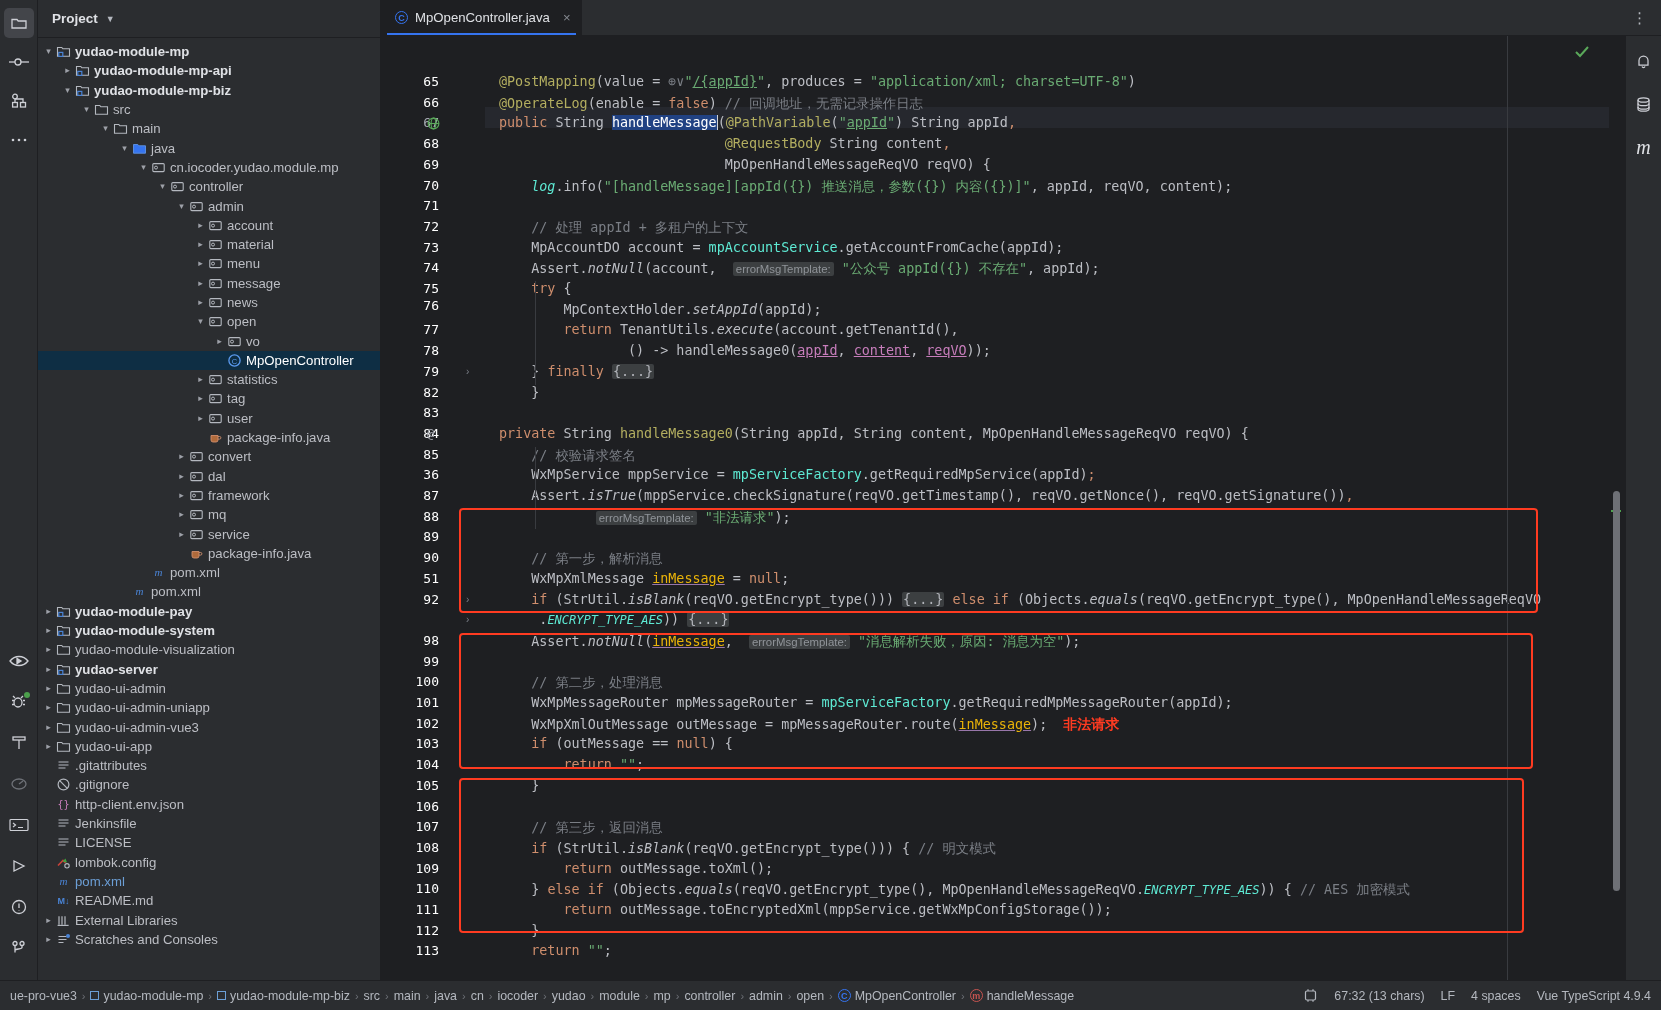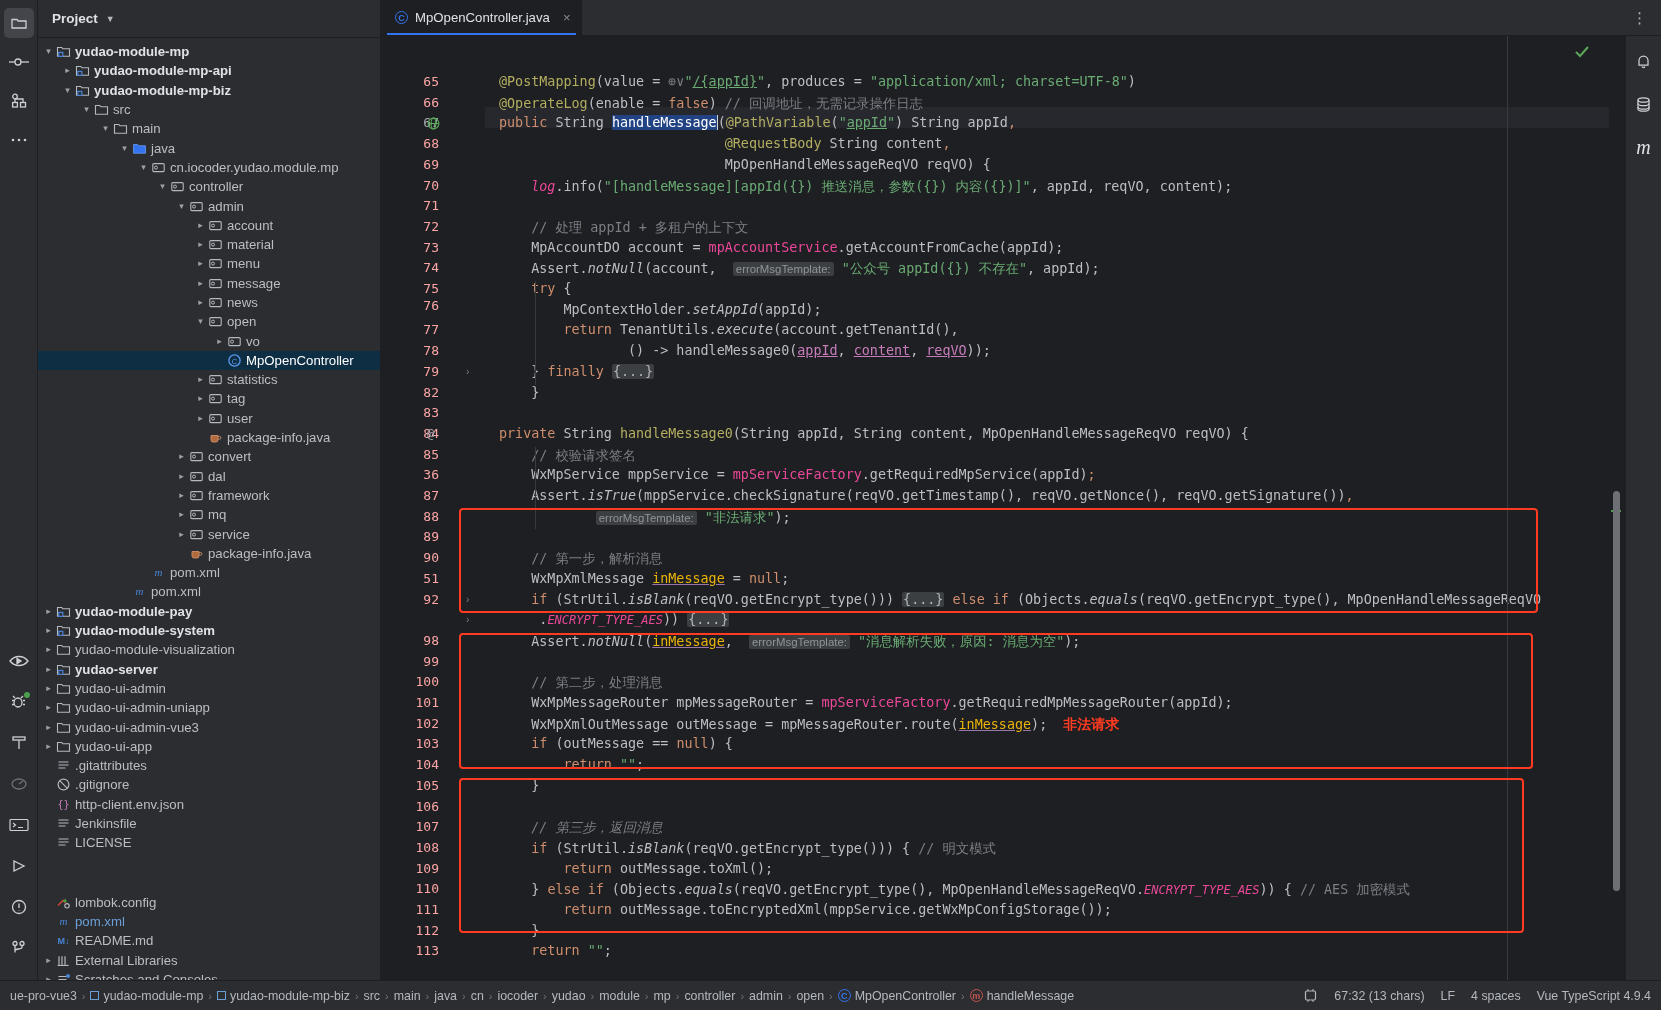--- a/index.html
+++ b/index.html
@@ -66,36 +66,36 @@
   #codewrap { flex: 1; display: flex; min-height: 0; position: relative; background: #1e1f22; }
   #gutter { flex: 0 0 72px; background: #1e1f22; position: relative; }
   #marks  { flex: 0 0 32px; background: #1e1f22; position: relative; }
   #code   { flex: 1; position: relative; overflow: hidden; background: #1e1f22; }
   #scrollzone { flex: 0 0 16px; background: #1e1f22; position: relative; }
   #rpanel { flex: 0 0 36px; background: #2b2d30; border-left: 1px solid #1e1f22;
             display: flex; flex-direction: column; align-items: center; padding-top: 12px; }
   .rp-icon { width: 26px; height: 26px; margin-bottom: 17px; display: flex; align-items: center;
              justify-content: center; color: #ced0d6; }
 
-  .ln { position: absolute; right: 14px; color: #fca5a5; font-size: 13px;
+  .ln { position: absolute; right: 14px; color: #ffffff; font-size: 13px;
         font-family: "DejaVu Sans Mono", monospace; text-align: right; }
   .ln.cur { color: #a7abb3; }
   .gicon { position: absolute; left: 46px; font-size: 11px; }
   .fold { position: absolute; left: 13px; color: #7a7e87; font-size: 10px; }
 
   .cl {
     position: absolute; left: 0; white-space: pre;
     font-family: "DejaVu Sans Mono", monospace; font-size: 13.4px;
     color: #bcbec4; letter-spacing: 0px;
   }
   .kw   { color: #cf8e6d; }
   .str  { color: #6aab73; }
   .cmt  { color: #7a7e85; }
   .ann  { color: #b3ae60; }
-  .fld  { color: #ec4899; }
+  .fld  { color: #5eead4; }
   .ital { font-style: italic; }
   .param{ color: #eab308; text-decoration: underline; text-decoration-color: #9876aa; }
   .purp { color: #c77dbb; text-decoration: underline; }
   .inl  { background: #3c3f41; color: #909499; font-size: 11.4px;
           font-family: "Liberation Sans", sans-serif; padding: 1px 3px; border-radius: 2px; }
   .fldph{ background: #3c3f41; color: #b2b4ba; border-radius: 2px; padding: 0 1px; }
   .sel-tok { background: #214283; color: #ffffff; }
   .url  { color: #6aab73; text-decoration: underline; }
   .redtxt { color: #ff3b21; font-weight: bold; font-family: "Liberation Sans", sans-serif; font-size: 14px;}
 
@@ -620,21 +620,21 @@
           </div>
           <div class="tnode" style="padding-left: 4px;">
             <span class="arrow none"></span>
             <span class="ticon">
               <svg width="15" height="15" viewBox="0 0 15 15">
                 <path d="M2.5 4h10M2.5 7h10M2.5 10h7" stroke="#b4b8bf" stroke-width="1.2"></path>
               </svg>
             </span>
             <span class="tlabel">LICENSE</span>
           </div>
-          <div class="tnode" style="padding-left: 4px; margin-top: 40px;">
+          <div class="tnode" style="padding-left: 4px;">
             <span class="arrow none"></span>
             <span class="ticon">
               <svg width="15" height="15" viewBox="0 0 15 15">
                 <path d="M2 10.5l5-5 2.5 2.5" fill="none" stroke="#c9433a" stroke-width="1.6"></path>
                 <path d="M6.5 6.5l3-3 1.5 4z" fill="#3fa33f"></path>
                 <circle cx="11" cy="10.8" r="2.2" fill="none" stroke="#b4b8bf" stroke-width="1.1"></circle>
               </svg>
             </span>
             <span class="tlabel">lombok.config</span>
           </div>
@@ -781,21 +781,21 @@
             <div class="cl" style="top: 576.2px; left: 14px;">     .<span class="fld" style="font-style:italic;font-size:12px;">ENCRYPT_TYPE_AES</span>)) <span class="fldph">{...}</span></div>
             <div class="cl" style="top: 596.9px; left: 14px;">    Assert.<span class="ital">notNull</span>(<span class="param">inMessage</span>,&nbsp; <span class="inl">errorMsgTemplate:</span> <span class="str">"消息解析失败，原因: 消息为空"</span>);</div>
             <div class="cl" style="top: 617.6px; left: 14px;"></div>
             <div class="cl" style="top: 638.3px; left: 14px;">    <span class="cmt">// 第二步，处理消息</span></div>
             <div class="cl" style="top: 659px; left: 14px;">    WxMpMessageRouter mpMessageRouter = <span class="fld">mpServiceFactory</span>.getRequiredMpMessageRouter(appId);</div>
             <div class="cl" style="top: 679.7px; left: 14px;">    WxMpXmlOutMessage outMessage = mpMessageRouter.route(<span class="param">inMessage</span>);&nbsp; <span class="redtxt">非法请求</span></div>
             <div class="cl" style="top: 700.4px; left: 14px;">    <span class="kw">if</span> (outMessage == <span class="kw">null</span>) {</div>
             <div class="cl" style="top: 721.1px; left: 14px;">        <span class="kw">return</span> <span class="str">""</span>;</div>
             <div class="cl" style="top: 741.8px; left: 14px;">    }</div>
             <div class="cl" style="top: 762.5px; left: 14px;"></div>
-            <div class="cl" style="top: 783.2px; left: 14px; font-style: italic;">    <span class="cmt">// 第三步，返回消息</span></div>
+            <div class="cl" style="top: 783.2px; left: 14px;">    <span class="cmt">// 第三步，返回消息</span></div>
             <div class="cl" style="top: 803.9px; left: 14px;">    <span class="kw">if</span> (StrUtil.<span class="ital">isBlank</span>(reqVO.getEncrypt_type())) { <span class="cmt">// 明文模式</span></div>
             <div class="cl" style="top: 824.6px; left: 14px;">        <span class="kw">return</span> outMessage.toXml();</div>
             <div class="cl" style="top: 845.3px; left: 14px;">    } <span class="kw">else if</span> (Objects.<span class="ital">equals</span>(reqVO.getEncrypt_type(), MpOpenHandleMessageReqVO.<span class="fld" style="font-style:italic;font-size:12px;">ENCRYPT_TYPE_AES</span>)) { <span class="cmt">// AES 加密模式</span></div>
             <div class="cl" style="top: 866px; left: 14px;">        <span class="kw">return</span> outMessage.toEncryptedXml(mppService.getWxMpConfigStorage());</div>
             <div class="cl" style="top: 886.7px; left: 14px;">    }</div>
             <div class="cl" style="top: 907.4px; left: 14px;">    <span class="kw">return</span> <span class="str">""</span>;</div>
             <div class="indent-guide" style="left: 50px; top: 245px; height: 103.5px;"></div>
             <div class="indent-guide" style="left: 50px; top: 410.6px; height: 82.8px;"></div>
             <div class="indent-guide" style="left: 1022px; top: 0px; bottom: 0px;"></div>
           </div>

